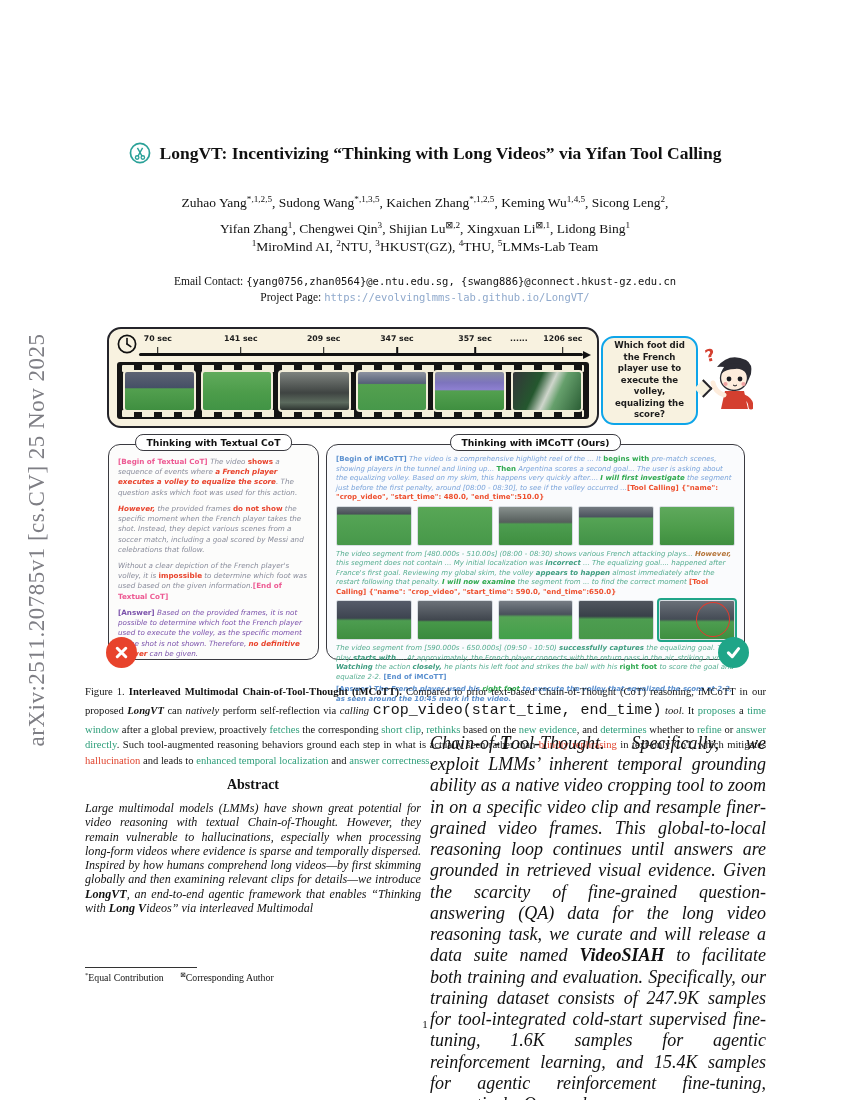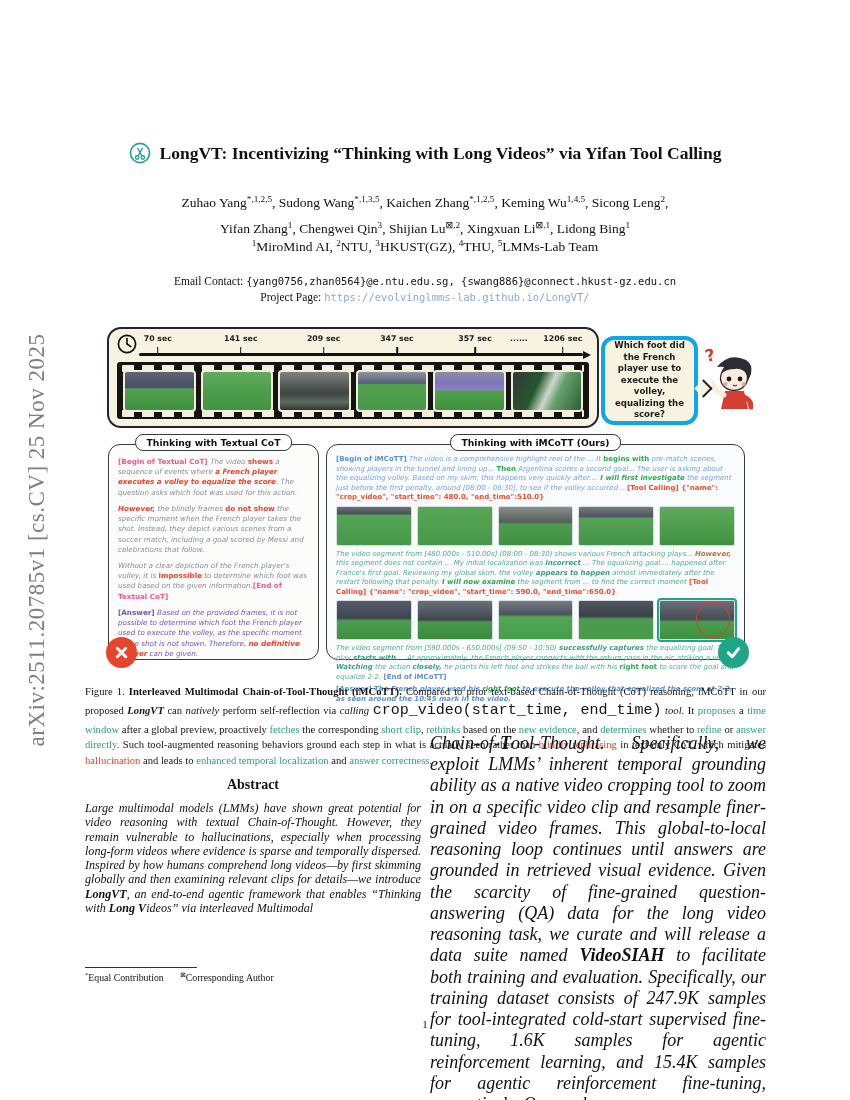--- a/index.html
+++ b/index.html
@@ -56,21 +56,21 @@
   .d2{background:linear-gradient(180deg,#6b7178 0%,#40464e 50%,#479849 55%,#3a8a3e 100%);}
   .d3{background:linear-gradient(180deg,#777d85 0%,#4a525c 35%,#55a455 42%,#42a04a 100%);}
   .d4{background:linear-gradient(180deg,#50565e 0%,#394049 40%,#4d9d50 48%,#479849 100%);}
   .d5{background:linear-gradient(180deg,#6a7078 0%,#454c56 48%,#4d9d50 55%,#3f8f40 100%);}
   .hl{outline:2px solid #1fa588;position:relative;}
   .hl-ellipse{position:absolute;right:4px;top:1px;width:32px;height:33px;border:1.6px solid #e23b2e;
     border-radius:50%;}
 
   
   .q-bubble{position:absolute;left:601px;top:336px;width:97px;height:89px;background:#f8f2e0;
-    border:4px solid #0ea5e9;border-radius:13px;box-sizing:border-box;display:flex;align-items:center;
+    border:2px solid #0ea5e9;border-radius:13px;box-sizing:border-box;display:flex;align-items:center;
     justify-content:center;text-align:center;padding:5px;font-family:"DejaVu Sans",sans-serif;
     font-size:8.6px;font-weight:600;color:#1c1c1c;line-height:1.35;}
   .q-tail{position:absolute;left:697px;top:382px;width:11px;height:11px;background:#f8f2e0;
     border-top:2px solid #24242a;border-right:2px solid #24242a;transform:rotate(45deg);}
   .boy{position:absolute;left:703px;top:341px;}
 
   
   .cot-box{position:absolute;border:1.7px solid #3a3a40;border-radius:12px;box-sizing:border-box;
     font-family:"DejaVu Sans",sans-serif;}
   .left-box{left:108px;top:444px;width:211px;height:216px;background:#fcfcfb;padding:12px 9px 6px 9px;}
@@ -202,21 +202,21 @@
       <path d="M30 44 q2 2 4 0" fill="none" stroke="#1c1c22" stroke-width="1"></path>
       <path d="M22 50 h19 l4 18 h-27 z" fill="#d43f2f"></path>
       <path d="M21 54 q-9 -3 -11 -12" fill="none" stroke="#fdecdc" stroke-width="5" stroke-linecap="round"></path>
       <path d="M41 56 q7 3 7 10" fill="none" stroke="#d43f2f" stroke-width="5" stroke-linecap="round"></path>
     </svg>
   </div>
 
   <div class="cot-box left-box">
     <div class="box-tab">Thinking with Textual CoT</div>
     <p class="cot-p"><span class="seg pink-b">[Begin of Textual CoT] </span><span class="seg gray">The video </span><span class="seg red-b">shows</span><span class="seg gray"> a sequence of events where </span><span class="seg red-bi">a French player executes a volley to equalize the score</span><span class="seg gray">. The question asks which foot was used for this action.</span></p>
-    <p class="cot-p"><span class="seg red-bi">However,</span><span class="seg gray"> the blindly frames </span><span class="seg red-b">do not show</span><span class="seg gray"> the specific moment when the French player takes the shot. Instead, they depict various scenes from a soccer match, including a goal scored by Messi and celebrations that follow.</span></p>
+    <p class="cot-p"><span class="seg red-bi">However,</span><span class="seg gray"> the provided frames </span><span class="seg red-b">do not show</span><span class="seg gray"> the specific moment when the French player takes the shot. Instead, they depict various scenes from a soccer match, including a goal scored by Messi and celebrations that follow.</span></p>
     <p class="cot-p"><span class="seg gray">Without a clear depiction of the French player's volley, it is </span><span class="seg red-b">impossible</span><span class="seg gray"> to determine which foot was used based on the given information.</span><span class="seg pink-b">[End of Textual CoT]</span></p>
     <p class="cot-p"><span class="seg purple-b">[Answer] </span><span class="seg purple">Based on the provided frames, it is not possible to determine which foot the French player used to execute the volley, as the specific moment of the shot is not shown. Therefore, </span><span class="seg red-bi">no definitive answer</span><span class="seg purple"> can be given.</span></p>
     <div class="badge x-badge">
       <svg width="17" height="17" viewBox="0 0 20 20">
         <path d="M5 5 L15 15 M15 5 L5 15" stroke="#fff" stroke-width="3.6" stroke-linecap="round"></path>
       </svg>
     </div>
   </div>
 
   <div class="cot-box right-box">

